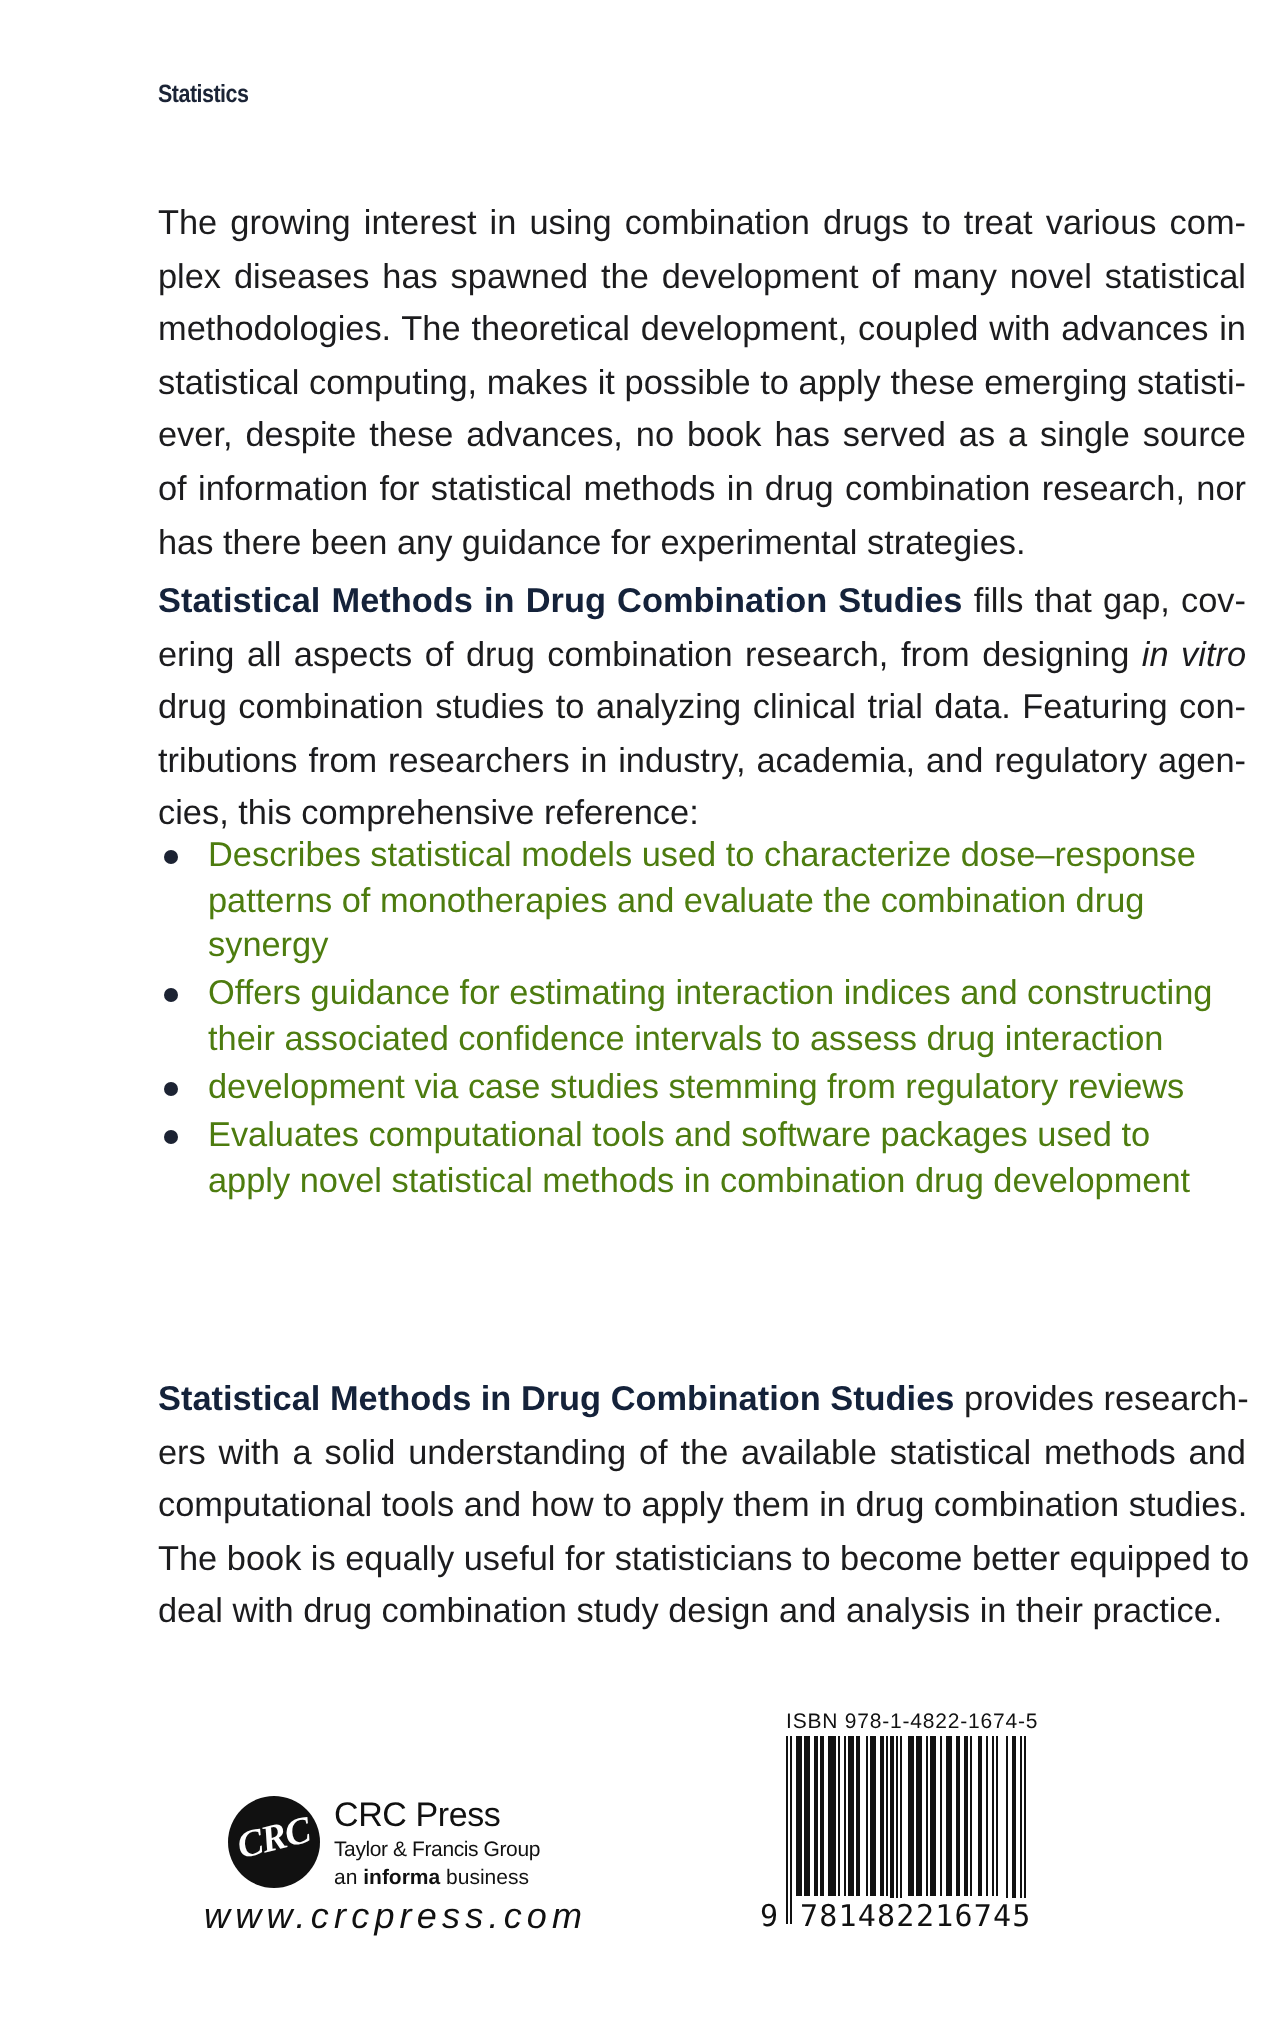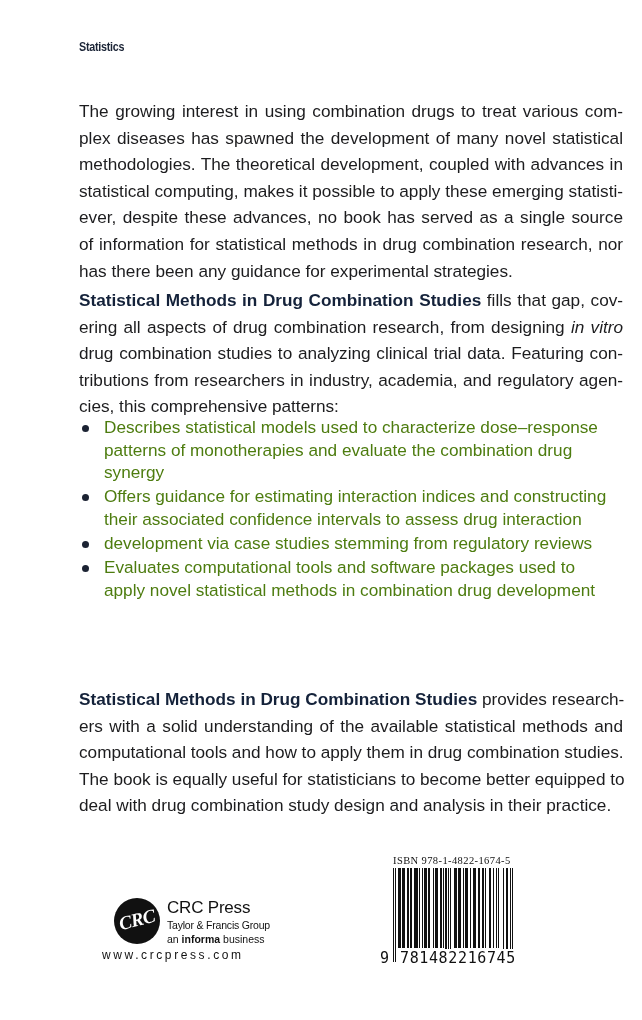--- a/index.html
+++ b/index.html
@@ -140,39 +140,40 @@
     top: 40px;
     font-size: 10.5px;
     color: #111;
     white-space: nowrap;
   }
   .pub-business b { font-weight: bold; }
   .pub-url {
     position: absolute;
     left: -4px;
     top: 55px;
-    font-size: 12px;
+    font-size: 18px;
     letter-spacing: 2.6px;
     color: #111;
     white-space: nowrap;
+    font-style: italic;
   }
 
   
   .barcode {
     position: absolute;
     left: 380px;
     top: 855px;
     width: 140px;
     height: 120px;
   }
   .isbn-text {
     position: absolute;
     left: 13px;
     top: 0px;
-    font-family: Liberation Serif, serif;
+    font-family: Liberation Sans, sans-serif;
     font-size: 10.5px;
     letter-spacing: 0.4px;
     color: #111;
     white-space: nowrap;
   }
   .bars {
     position: absolute;
     left: 13px;
     top: 13px;
     width: 121px;
@@ -234,21 +235,21 @@
       <span class="ln">ever, despite these advances, no book has served as a single source</span>
       <span class="ln">of information for statistical methods in drug combination research, nor</span>
       <span class="ln last">has there been any guidance for experimental strategies.</span>
     </div>
 
   <div class="copy p2" id="overview">
       <span class="ln"><span class="bold-title">Statistical Methods in Drug Combination Studies</span> fills that gap, cov-</span>
       <span class="ln">ering all aspects of drug combination research, from designing <em>in vitro</em></span>
       <span class="ln">drug combination studies to analyzing clinical trial data. Featuring con-</span>
       <span class="ln">tributions from researchers in industry, academia, and regulatory agen-</span>
-      <span class="ln last">cies, this comprehensive patterns:</span>
+      <span class="ln last">cies, this comprehensive reference:</span>
     </div>
 
   <ul class="bullets" id="features">
       <li>
         <span class="dot"></span>
         <span class="bl">Describes statistical models used to characterize dose–response</span>
         <span class="bl">patterns of monotherapies and evaluate the combination drug</span>
         <span class="bl">synergy</span>
       </li>
       <li>

